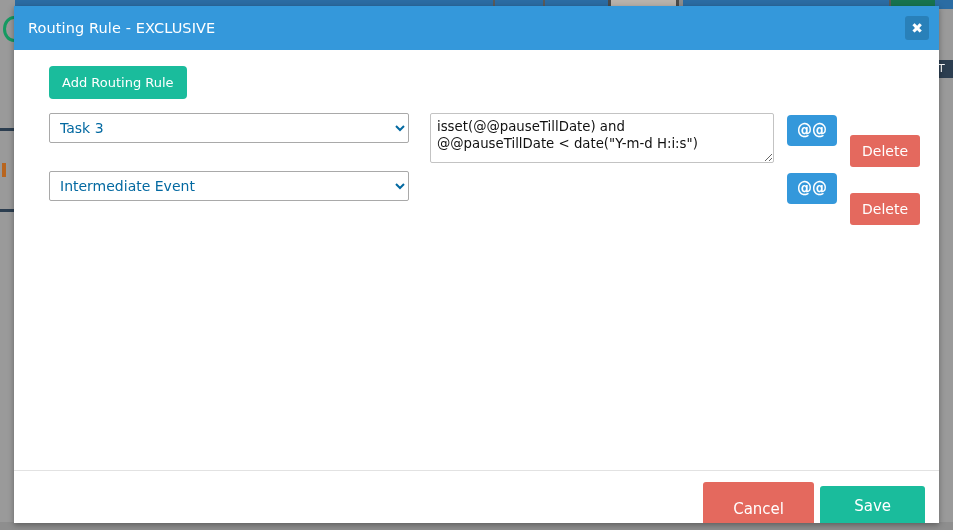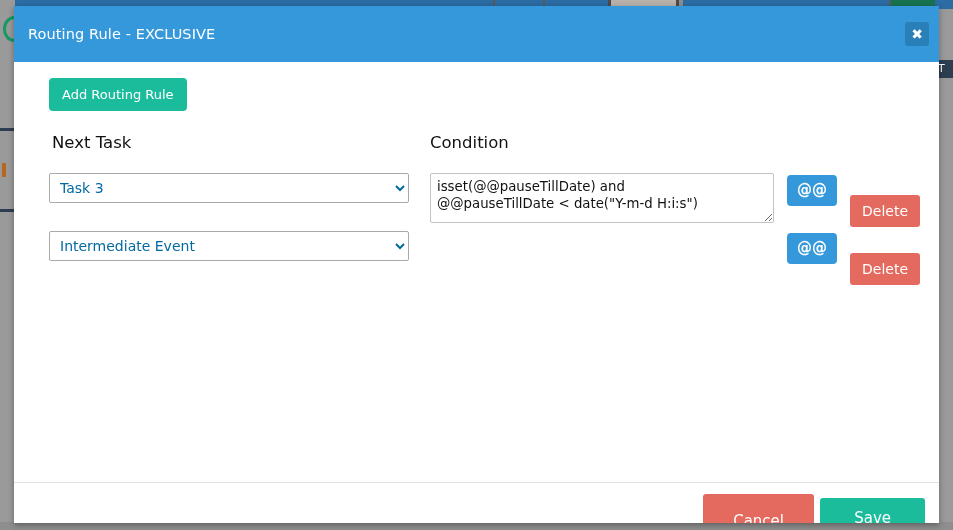--- a/index.html
+++ b/index.html
@@ -71,21 +71,21 @@
     position: absolute;
     left: 14px; top: 6px;
     width: 925px; height: 517px;
     background: #ffffff;
     box-shadow: 0 2px 6px rgba(0,0,0,0.35);
     overflow: hidden;
   }
 
   .modal-header {
     position: relative;
-    height: 56px;
+    height: 44px;
     background: #3498db;
     display: flex;
     align-items: center;
     padding: 0 10px 0 14px;
   }
   .modal-title {
     color: #ffffff;
     font-size: 14.5px;
     letter-spacing: .1px;
     flex: 1;
@@ -266,24 +266,20 @@
 
     <div class="modal-header">
       <div class="modal-title">Routing Rule - EXCLUSIVE</div>
       <div class="close-btn">✖</div>
     </div>
 
     <div class="modal-body">
 
       <button class="btn btn-add">Add Routing Rule</button>
 
-      <div class="col-headers">
-        <div class="col-head next">Next Task</div>
-        <div class="col-head cond">Condition</div>
-      </div>
 
       <div class="rules">
 
         <div class="rule-row">
           <select class="task-select">
             <option>Task 3</option>
           </select>
           <div class="ta-wrap">
             <textarea class="cond-input" spellcheck="true" style="">isset(@@pauseTillDate) and
 @@pauseTillDate &lt; date("Y-m-d H:i:s")</textarea>

